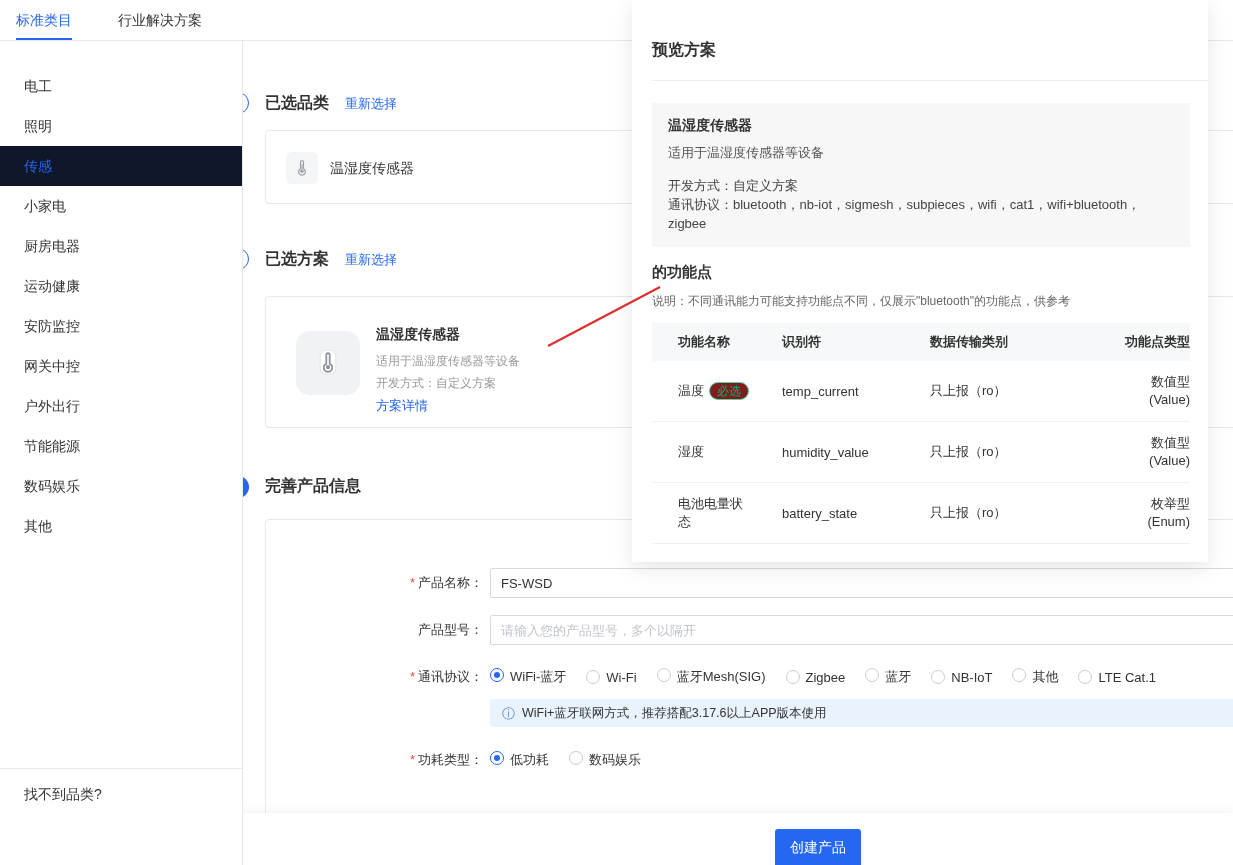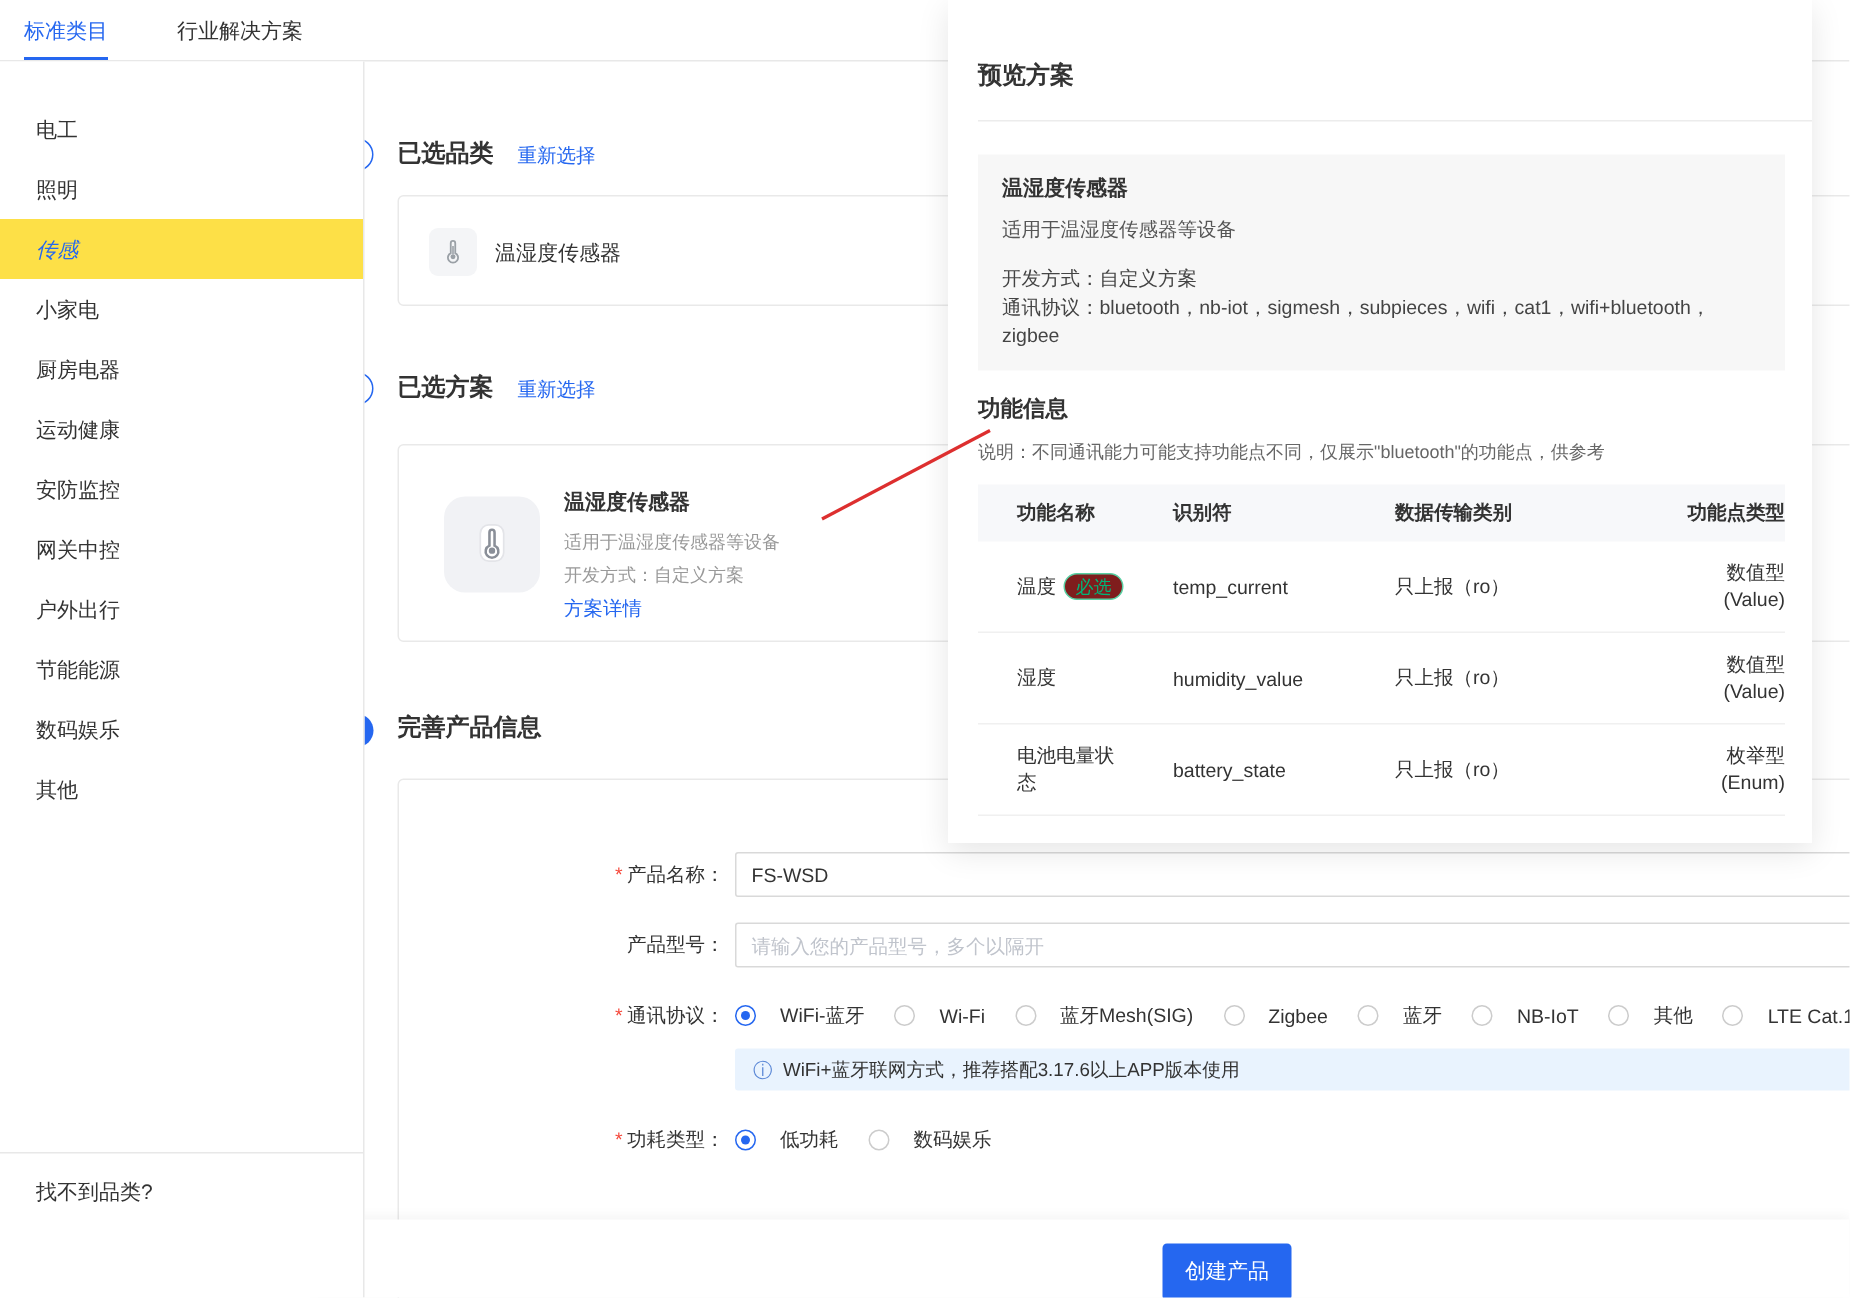--- a/index.html
+++ b/index.html
@@ -11,21 +11,21 @@
   }
   
   .topbar { position:absolute; left:0; top:0; width:100%; height:41px; background:#fff; border-bottom:1px solid #e8e8e8; z-index:2; }
   .tab { position:absolute; top:0; height:40px; line-height:40px; font-size:14px; cursor:pointer; color:#333; }
   .tab.active { color:#2567f0; border-bottom:2px solid #2567f0; }
   .tab-1 { left:16px; }
   .tab-2 { left:118px; }
   
   .sidebar { position:absolute; left:0; top:41px; bottom:0; width:243px; background:#fff; border-right:1px solid #e8e8e8; z-index:2; padding-top:25px; }
   .side-item { height:40px; line-height:40px; padding-left:24px; font-size:14px; color:#333; cursor:pointer; }
-  .side-item.active { background:#fde047; color:#2567f0;font-style:italic; }
+  .side-item.active { background:#0f172a; color:#2567f0; }
   .side-footer { position:absolute; left:0; right:0; top:727px; border-top:1px solid #e8e8e8; padding:17px 0 0 24px; font-size:14px; color:#333; cursor:pointer; }
   
   .main { position:absolute; left:207px; top:41px; right:0; bottom:0; z-index:1; }
   .connector { position:absolute; left:30px; top:73px; width:1px; height:362px; background:#d9e2f2; }
   .stepc { position:absolute; width:22px; height:22px; border-radius:50%; z-index:1; }
   .stepc.done { border:1px solid #2567f0; background:#fff; color:#2567f0; font-size:13px; line-height:20px; text-align:center; }
   .stepc.num  { background:#2567f0; color:#fff; font-size:13px; line-height:22px; text-align:center; }
   .s1 { left:20px; top:51px; }
   .s2 { left:20px; top:207px; }
   .s3 { left:20px; top:435px; }
@@ -49,21 +49,21 @@
   .frow { position:absolute; left:0; right:-26px; display:flex; align-items:center; }
   .flabel { width:283px; text-align:right; font-size:13px; color:#333; padding-right:7px; flex:none; }
   .req { color:#f5483b; margin-right:3px; }
   .tinput { flex:1; height:30px; border:1px solid #d9d9d9; border-radius:2px; padding:0 10px; font-size:13px; color:#333; background:#fff; outline:none; font-family:inherit; }
   .tinput::placeholder { color:#c0c4cc; }
   .f1 { top:527px; height:30px; }
   .f2 { top:574px; height:30px; }
   .f3 { top:621px; height:30px; }
   .f4 { top:704px; height:30px; }
   .opts { display:flex; align-items:center; gap:20px; flex-wrap:nowrap; }
-  .radio { display:flex; align-items:center; gap:16px; font-size:13px; color:#333; cursor:pointer; white-space:nowrap; }
+  .radio { display:flex; gap:6px; font-size:13px; color:#333; cursor:pointer; white-space:nowrap; }
   .rdot { width:14px; height:14px; border-radius:50%; border:1px solid #ccc; background:#fff; position:relative; flex:none; }
   .rdot.on { border-color:#2567f0; }
   .rdot.on::after { content:""; position:absolute; left:3px; top:3px; width:6px; height:6px; border-radius:50%; background:#2567f0; }
   .fhint { position:absolute; left:283px; right:-26px; top:658px; height:28px; background:#e9f3fe; border-radius:2px; display:flex; align-items:center; gap:7px; padding-left:12px; font-size:12.5px; color:#333; }
   .info-i { color:#5a87d6; font-size:13px; line-height:1; }
   
   .bottombar { position:absolute; left:0; right:0; bottom:0; height:52px; background:#fff; box-shadow:0 -2px 8px rgba(0,0,0,0.05); z-index:3; }
   .create-btn { position:absolute; left:568px; top:16px; width:86px; height:38px; background:#2567f0; color:#fff; border:none; border-radius:3px; font-size:14px; cursor:pointer; font-family:inherit; }
   
   .popover { position:absolute; left:632px; top:0; width:576px; height:562px; background:#fff; z-index:4; box-shadow:0 6px 20px rgba(0,0,0,0.10); }
@@ -235,21 +235,21 @@
   <div class="pop-title">预览方案</div>
   <div class="pop-divider"></div>
 
   <div class="pop-summary">
     <div class="ps-name">温湿度传感器</div>
     <div class="ps-desc">适用于温湿度传感器等设备</div>
     <div class="ps-dev">开发方式：自定义方案</div>
     <div class="ps-prot">通讯协议：bluetooth，nb-iot，sigmesh，subpieces，wifi，cat1，wifi+bluetooth，zigbee</div>
   </div>
 
-  <div class="pop-fn-title">功能信息</div>
+  <div class="pop-fn-title">的功能点</div>
   <div class="pop-note">说明：不同通讯能力可能支持功能点不同，仅展示"bluetooth"的功能点，供参考</div>
 
   <div class="pop-table">
     <div class="thead">
         <div class="tcell c0">功能名称</div>
         <div class="tcell c1">识别符</div>
         <div class="tcell c2">数据传输类别</div>
         <div class="tcell c3">功能点类型</div>
       </div>
     <div>

